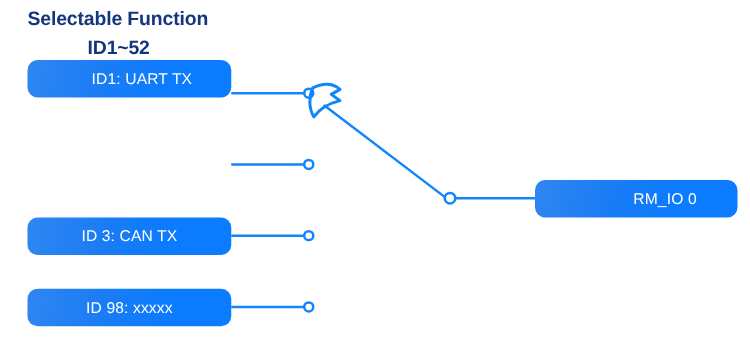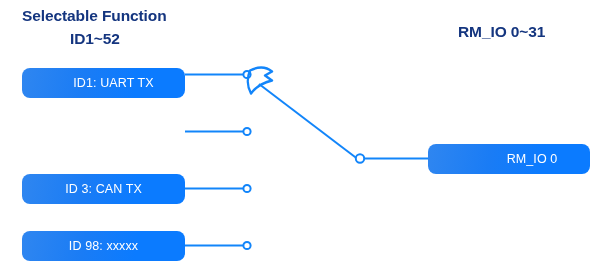--- a/index.html
+++ b/index.html
@@ -43,21 +43,21 @@
     align-items: center;
     justify-content: center;
     box-sizing: border-box;
     text-align: center;
     white-space: nowrap;
     letter-spacing: 0.1px;
   }
   .node-box.left  { left: 22px;  width: 163px; }
   .node-box.right { left: 428px; width: 162px; }
 
-  #box-id1  { top: 68px; padding-left: 20px;  }
+  #box-id1  { top: 48px; padding-left: 20px;  }
   #box-id2  { top: 117px; }
   #box-id3  { top: 174px; }
   #box-id98 { top: 231px; text-align: right; }
   #box-rmio0 { top: 144px; padding-left: 46px; }
 
   
   #wires {
     position: absolute;
     left: 0;
     top: 0;
@@ -66,21 +66,20 @@
     pointer-events: none;
   }
 </style>
 </head>
 <body>
 
 <div id="canvas">
 
   <div class="heading" id="title-left-line1">Selectable Function</div>
   <div class="heading" id="title-left-line2">ID1~52</div>
-  <div class="heading" id="title-right">RM_IO 0~31</div>
 
   <svg id="wires" viewBox="0 0 600 273">
 
     <line x1="185" y1="74.5" x2="243" y2="74.5" stroke="#1285FA" stroke-width="2"></line>
     <line x1="185" y1="131.5" x2="243" y2="131.5" stroke="#1285FA" stroke-width="2"></line>
     <line x1="185" y1="188.5" x2="243" y2="188.5" stroke="#1285FA" stroke-width="2"></line>
     <line x1="185" y1="245.5" x2="243" y2="245.5" stroke="#1285FA" stroke-width="2"></line>
 
     <circle cx="247" cy="74.5" r="3.6" fill="#ffffff" stroke="#1285FA" stroke-width="2"></circle>
     <circle cx="247" cy="131.5" r="3.6" fill="#ffffff" stroke="#1285FA" stroke-width="2"></circle>

